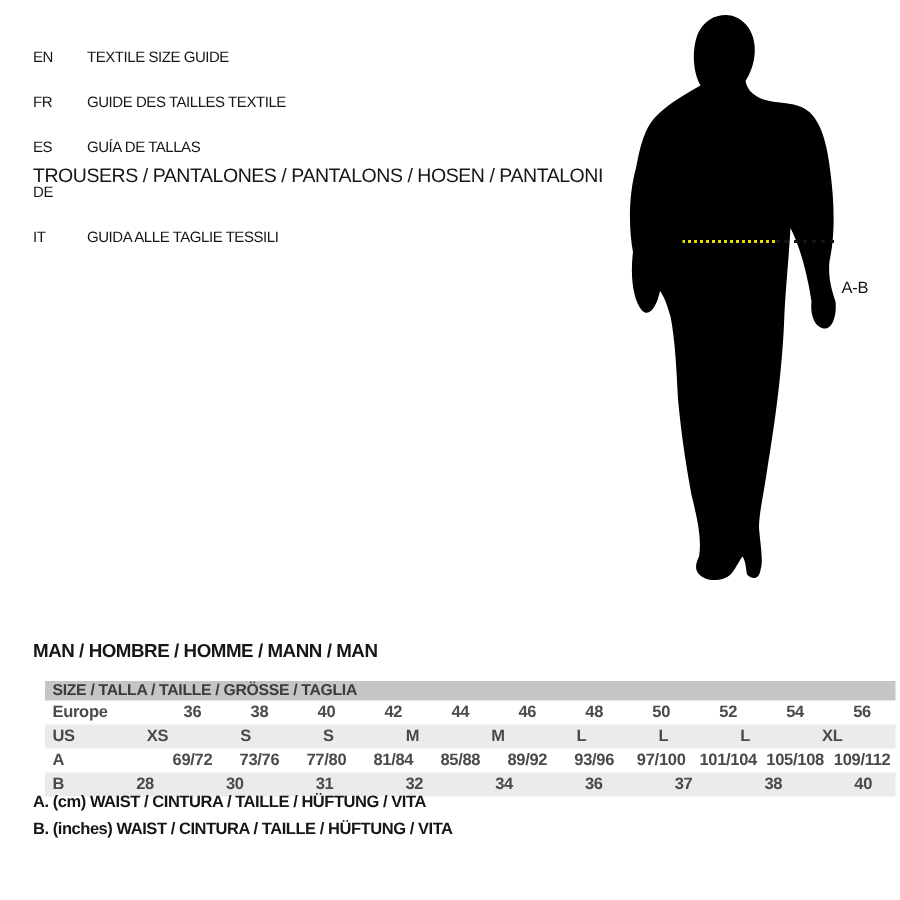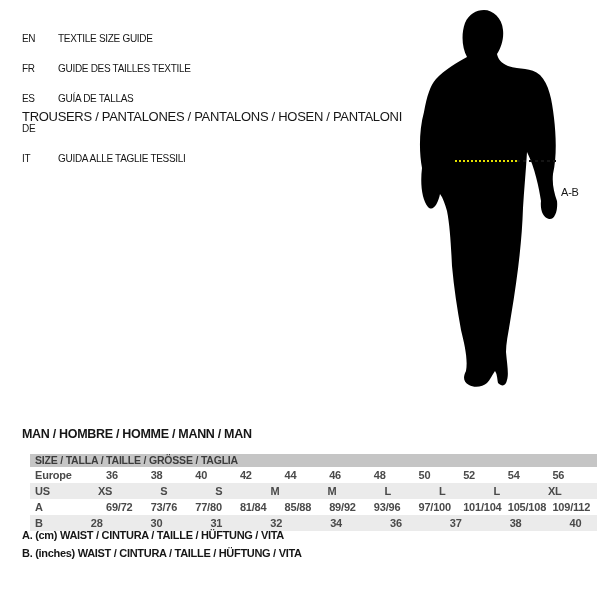--- a/index.html
+++ b/index.html
@@ -61,21 +61,21 @@
     color:var(--table-header-text);
     padding-left:5px;
   }
   .st-row {
     display:flex; height:16px; line-height:16px;
     font-size:11px; font-weight:bold; letter-spacing:-0.2px;
     color:var(--table-text);
   }
   .st-row.alt { background:var(--table-alt-row-bg);gap:48px; }
   .st-label { width:76px; padding-left:5px; box-sizing:border-box; }
-  .st-cell { flex:1; white-space:nowrap; }
+  .st-cell { flex:1; text-align:center; white-space:nowrap; }
 
   
   .footnotes { left:22px; top:526px; }
   .footnote { font-weight:bold; font-size:11px; line-height:18px; letter-spacing:-0.3px; white-space:nowrap; color:var(--heading-text); }
 </style>
 </head>
 <body>
 
 <div class="abs lang-block">
   <div class="lang-row">

